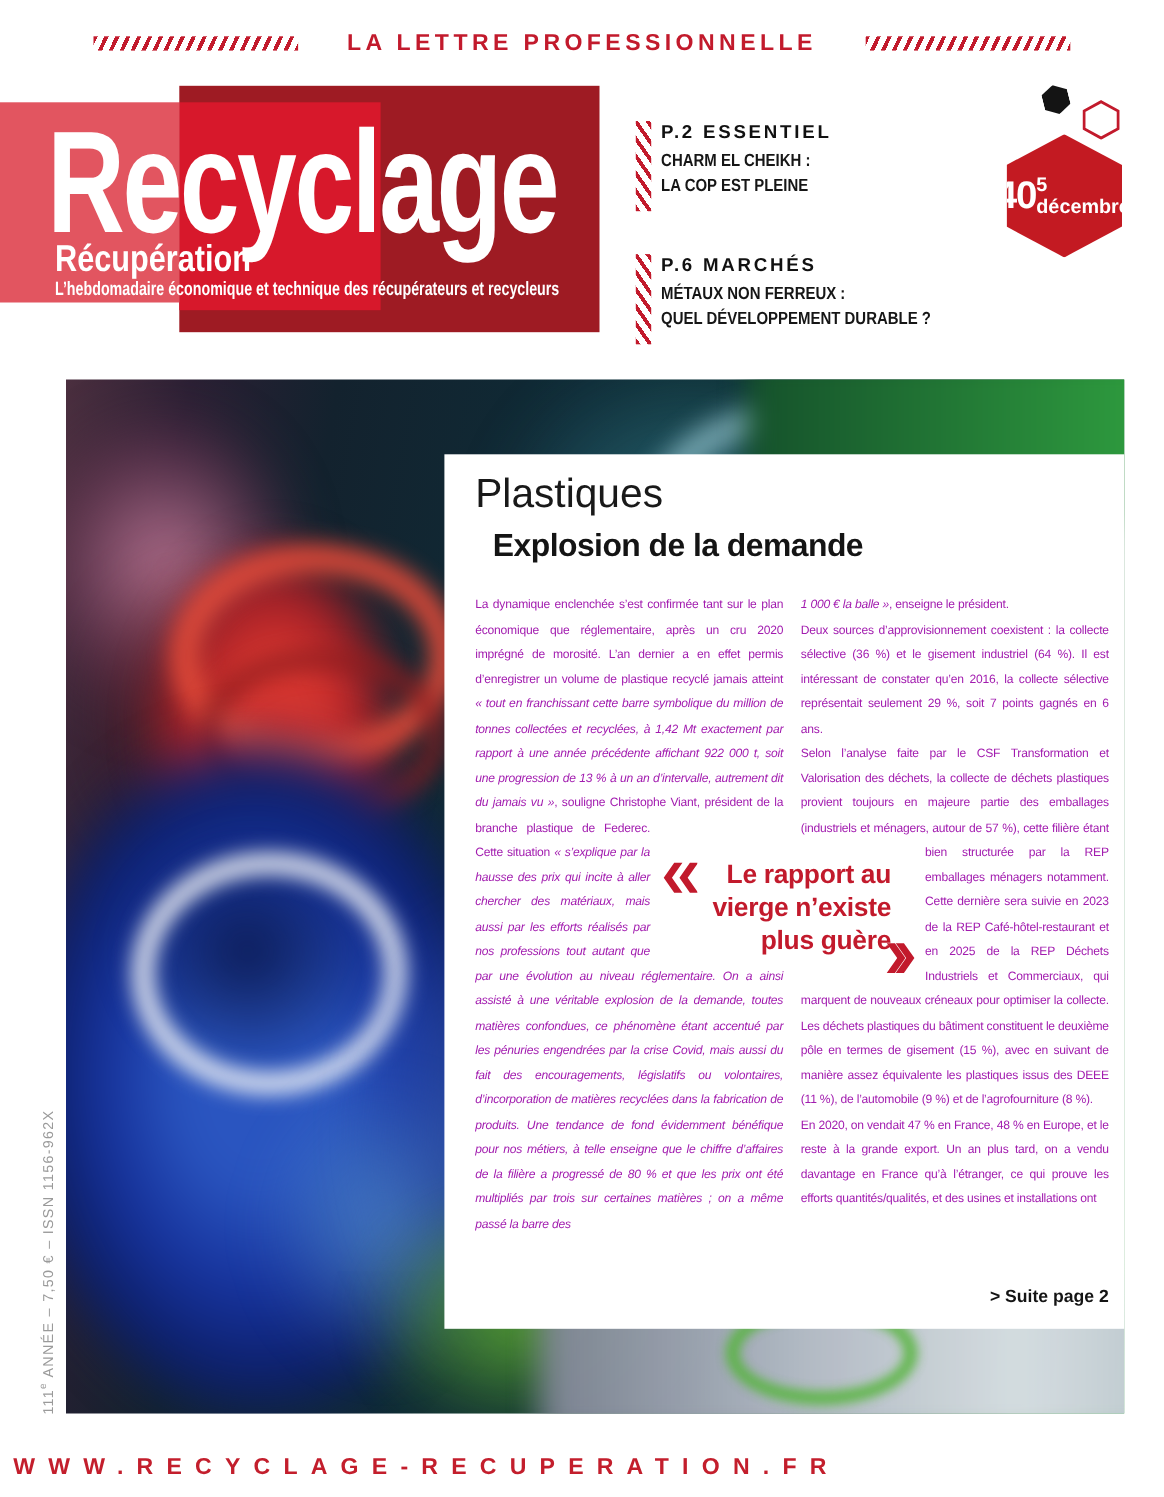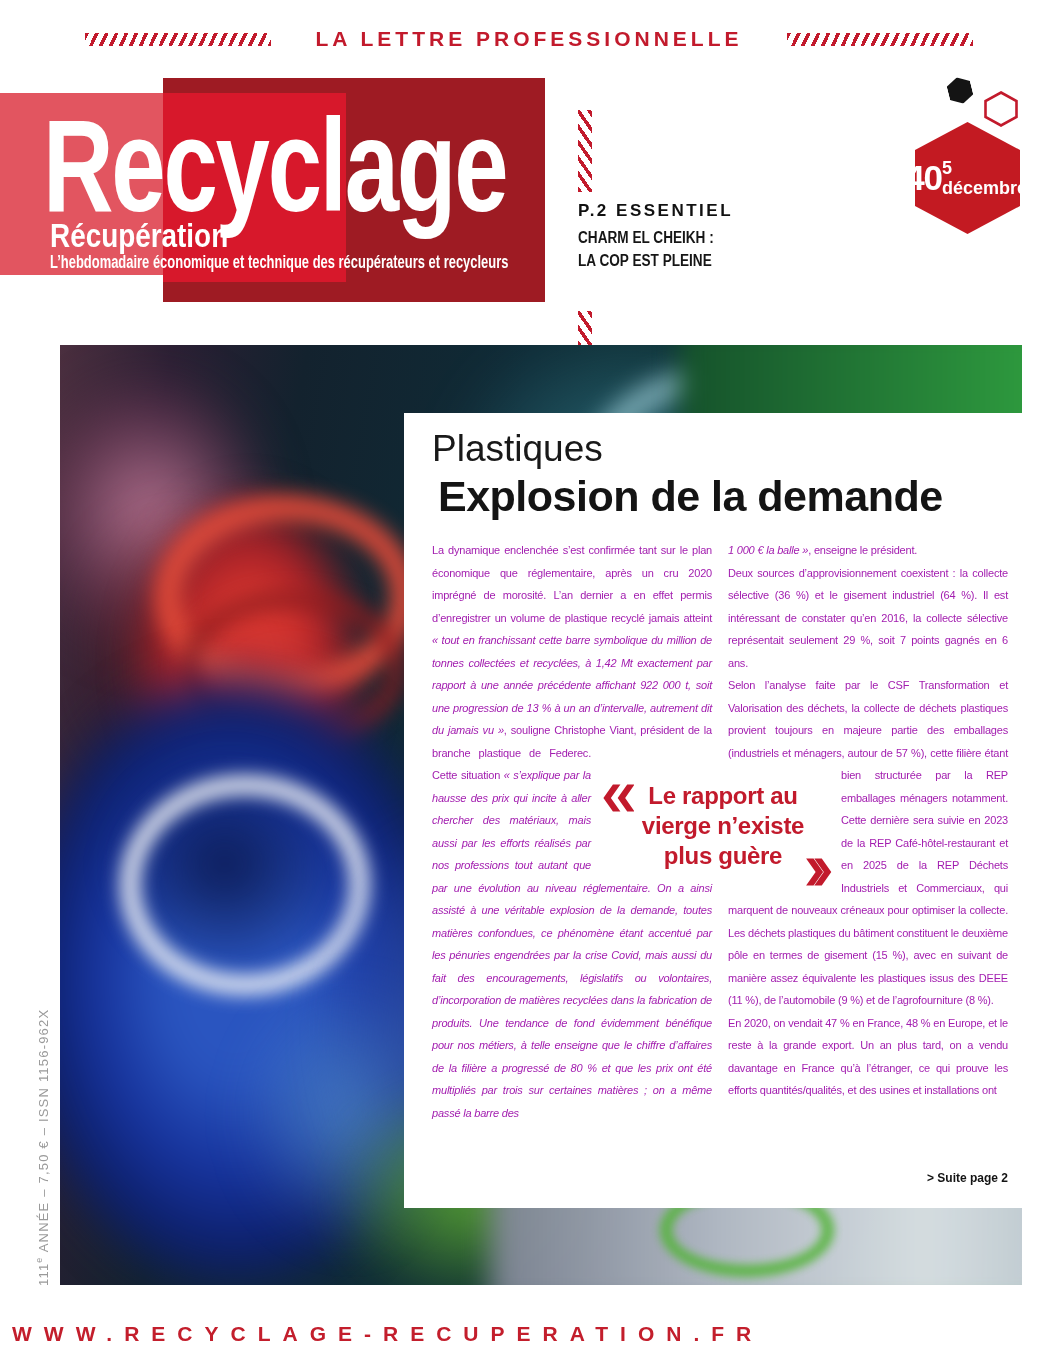--- a/index.html
+++ b/index.html
@@ -20,21 +20,21 @@
   .mh-title{position:absolute;left:43px;top:100px;color:#fff;font-weight:bold;font-size:132px;
             line-height:1;white-space:nowrap;transform:scaleX(0.74);transform-origin:left top;
             letter-spacing:-3px;}
   .mh-sub{position:absolute;left:50px;top:218px;color:#fff;font-weight:bold;font-size:34px;
           line-height:1;white-space:nowrap;transform:scaleX(0.82);transform-origin:left top;}
   .mh-tagline{position:absolute;left:50px;top:252px;color:#fff;font-weight:bold;font-size:17.5px;
           line-height:1.2;white-space:nowrap;transform:scaleX(0.74);transform-origin:left top;}
 
   
   .toc{position:absolute;left:578px;top:110px;width:360px;}
-  .toc-item{display:flex;gap:9px;margin-bottom:24px;flex-direction:column;}
+  .toc-item{display:flex;gap:9px;margin-bottom:24px;}
   .toc-item.second{margin-top:39px;}
   .hatch-v{width:14px;height:82px;flex:none;
            background:repeating-linear-gradient(55deg,#c21a2c 0 3.5px,transparent 3.5px 9px);}
   .toc-label{font-weight:bold;font-size:17px;letter-spacing:2.5px;color:#111;margin:0 0 5px 0;white-space:nowrap;}
   .toc-line{font-weight:bold;font-size:16px;line-height:23px;color:#161616;white-space:nowrap;
             transform:scaleX(0.85);transform-origin:left top;}
 
   
   .hex{clip-path:polygon(50% 0%,100% 25%,100% 75%,50% 100%,0% 75%,0% 25%);}
   .hex-black{position:absolute;left:948px;top:77px;width:24px;height:27px;background:#141414;transform:rotate(-14deg);}
@@ -74,36 +74,36 @@
   .b-greenstreak{left:265px;top:735px;width:300px;height:230px;filter:blur(22px);opacity:.9;
           background:radial-gradient(closest-side,#5fae2e,transparent);}
   .b-silver{left:430px;top:825px;width:580px;height:140px;border-radius:0;filter:blur(14px);opacity:.95;
           background:linear-gradient(90deg,#7e8494,#b9bfcb 40%,#dfe3ea 75%,#c2c8d4);}
   .b-greenring{left:600px;top:838px;width:150px;height:70px;border:12px solid #54b43a;filter:blur(5px);opacity:.9;}
 
   
   .panel{position:absolute;left:404px;top:413px;width:618px;height:795px;background:#fff;
          padding:10px 14px 0 28px;box-sizing:border-box;}
   .art-kicker{font-size:37px;font-weight:400;color:#191919;margin:4px 0 0 0;line-height:44px;}
-  .art-title{font-size:43px;font-weight:800;color:#141414;margin:0 0 18px 6px;line-height:50px;letter-spacing:-0.5px;}
+  .art-title{font-size:29px;font-weight:800;color:#141414;margin:0 0 18px 16px;line-height:50px;letter-spacing:-0.5px;}
   .cols{display:flex;gap:16px;}
   .col{width:280px;text-align:justify;font-size:11px;line-height:22.5px;color:#a21caf;letter-spacing:-0.2px;}
   .col p{margin:0;}
   .it{font-style:italic;margin-top:30px;}
   .pq-gap-r{float:right;width:112px;height:135px;margin-left:9px;}
   .pq-gap-l{float:left;width:104px;height:135px;margin-right:9px;}
 
   
   .pullquote{position:absolute;left:196px;top:368px;width:246px;height:104px;}
   .pq-open{position:absolute;left:0;top:2px;}
   .pq-close{position:absolute;right:12px;bottom:-6px;}
-  .pq-text{margin:0 36px;text-align:center;color:#c21a2c;font-weight:bold;
+  .pq-text{margin:0 36px;text-align:right;color:#c21a2c;font-weight:bold;
            font-size:24px;line-height:30px;letter-spacing:-0.3px;}
 
-  .suite{position:absolute;right:14px;top:758px;font-weight:bold;font-size:12px;color:#141414;}
+  .suite{position:absolute;right:14px;top:758px;font-weight:bold;font-size:16px;color:#141414;}
 
   
   .issn{position:absolute;left:34px;top:992px;height:294px;width:20px;}
   .issn-inner{display:block;height:100%;writing-mode:vertical-rl;transform:rotate(180deg);
               font-size:13px;letter-spacing:1.2px;color:#9a9a9a;white-space:nowrap;}
   .issn-inner sup{font-size:9px;}
 
   
   .site-url{position:absolute;left:0;top:1322px;width:100%;
             color:#c31e2c;font-weight:bold;font-size:21px;letter-spacing:12px;text-indent:12px;}

